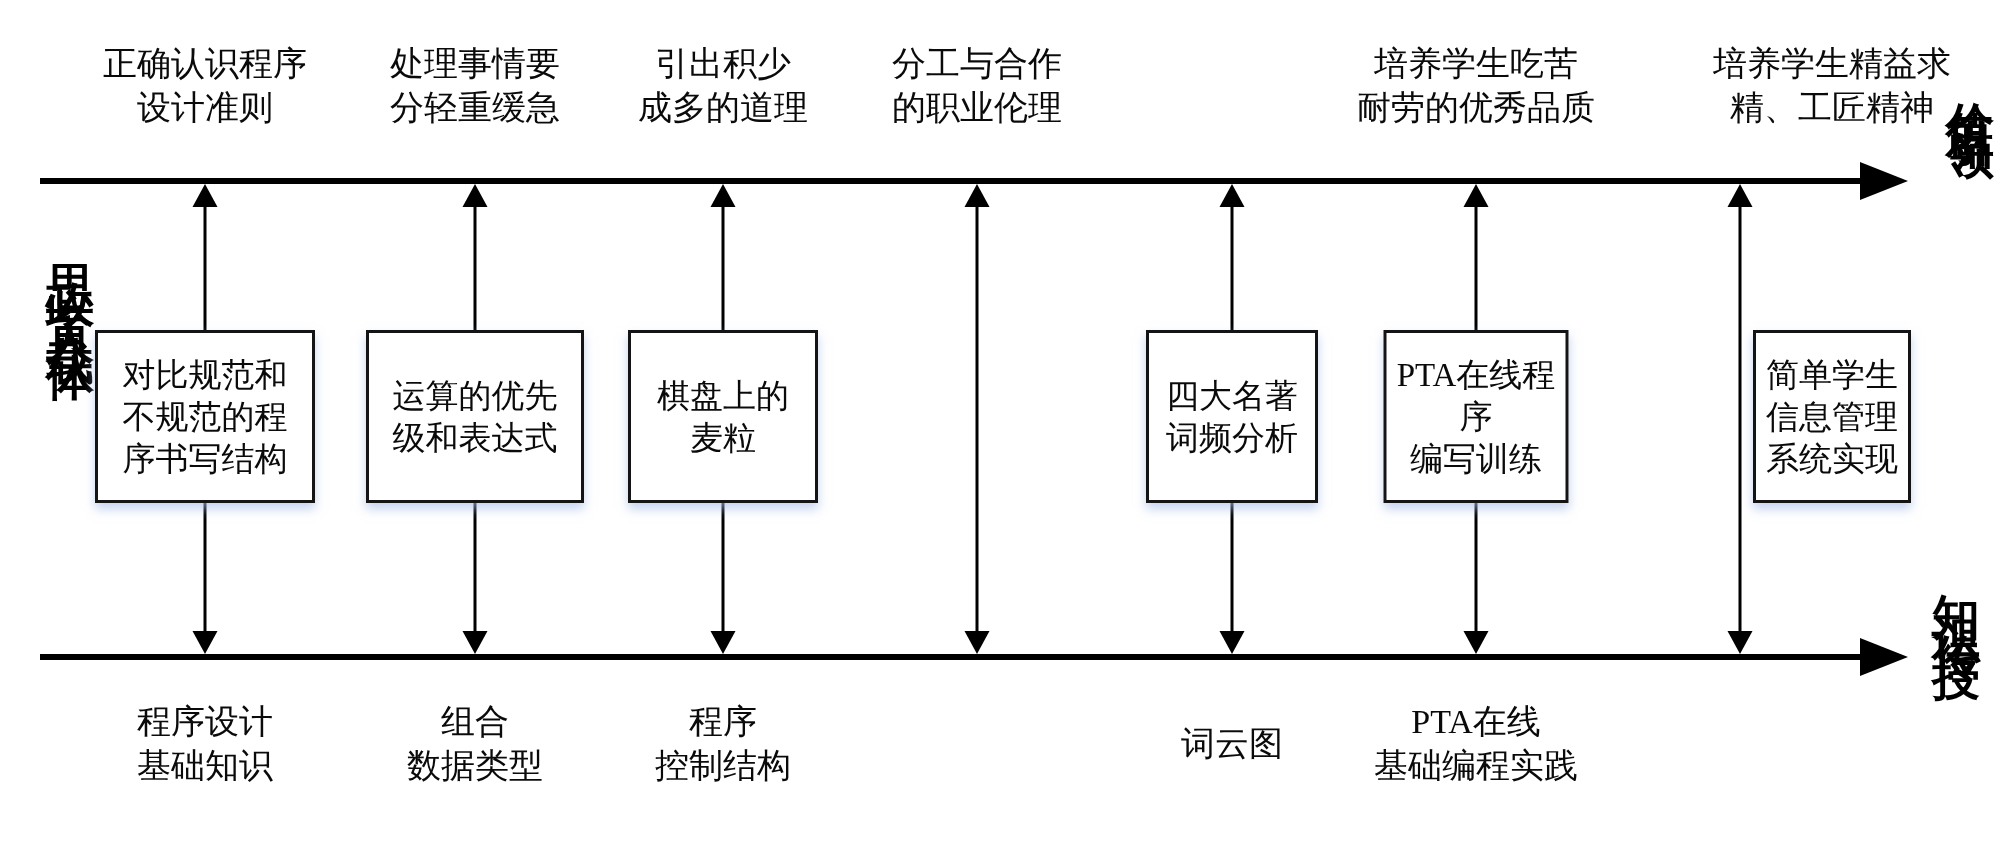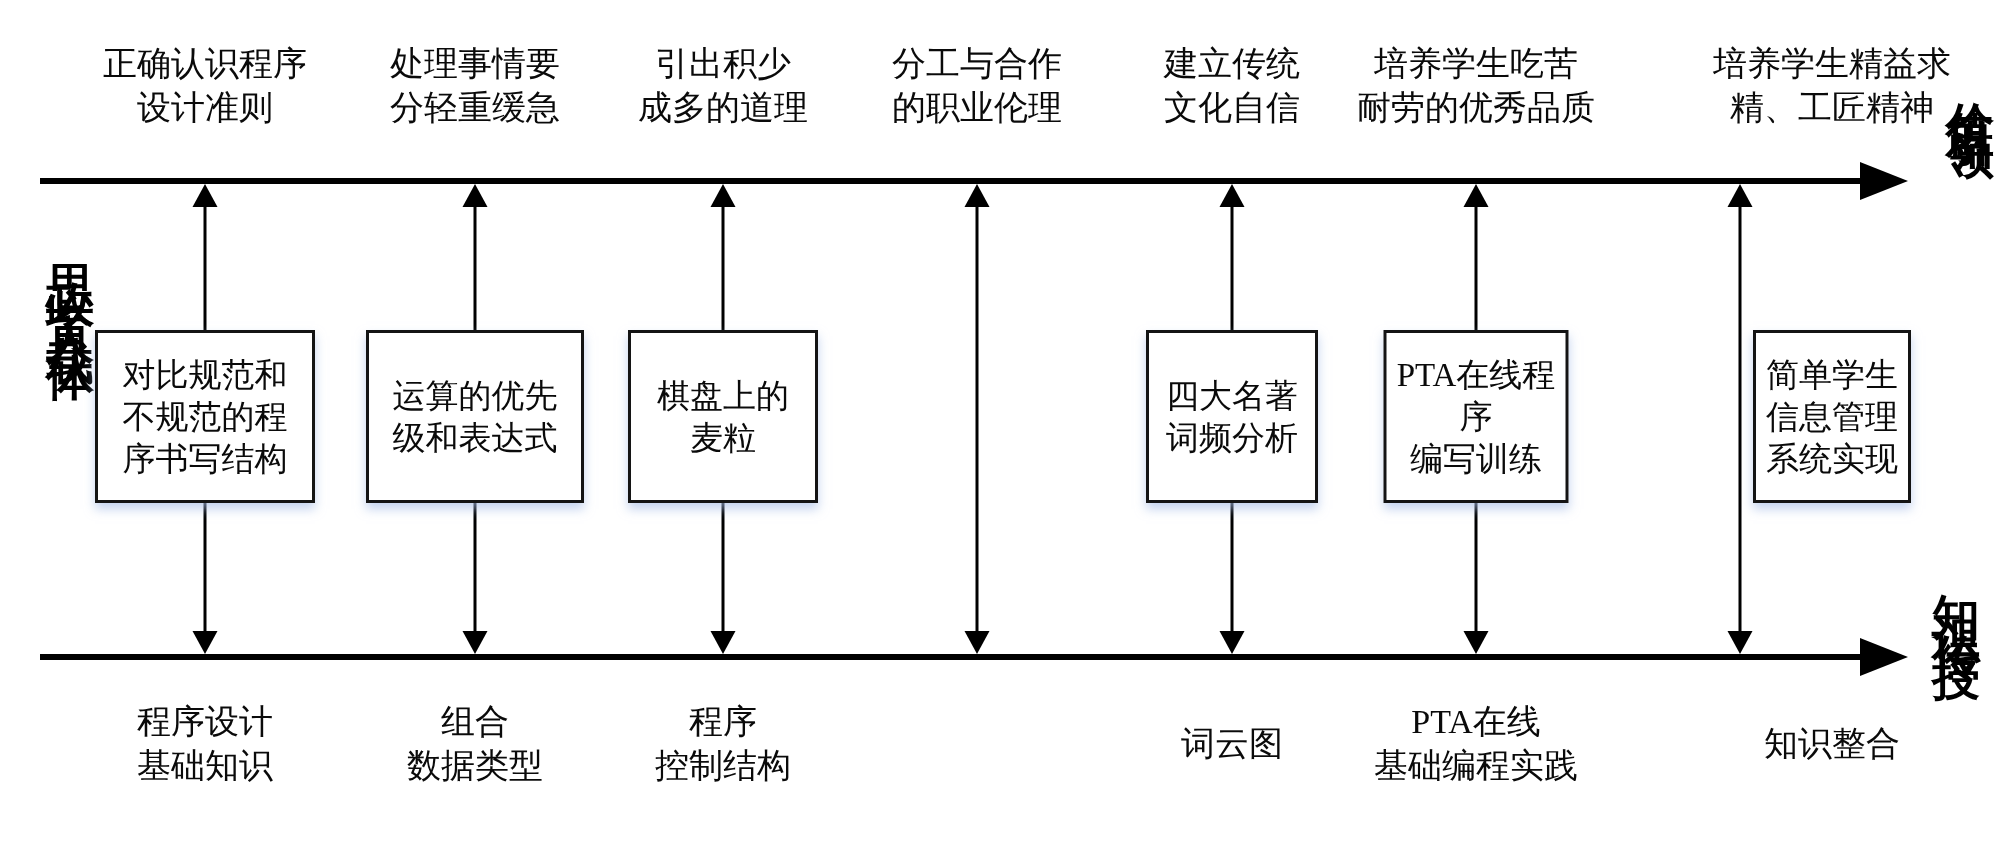--- a/index.html
+++ b/index.html
@@ -172,22 +172,20 @@
     <div class="bottom-label">程序
 控制结构</div>
   </div>
 
   <div class="column" style="left:837px">
     <div class="top-label">分工与合作
 的职业伦理</div>
   </div>
 
   <div class="column" style="left:1092px">
-    <div class="top-label">建立传统
-文化自信</div>
     <div class="carrier-box" style="width:172px">
       <span>四大名著
 词频分析</span>
     </div>
     <div class="bottom-label">词云图</div>
   </div>
 
   <div class="column" style="left:1336px">
     <div class="top-label">培养学生吃苦
 耐劳的优秀品质</div>
@@ -200,16 +198,15 @@
   </div>
 
   <div class="column" style="left:1692px">
     <div class="top-label">培养学生精益求
 精、工匠精神</div>
     <div class="carrier-box" style="width:158px">
       <span>简单学生
 信息管理
 系统实现</span>
     </div>
-    <div class="bottom-label">知识整合</div>
   </div>
 
 </div>
 
 </body></html>

